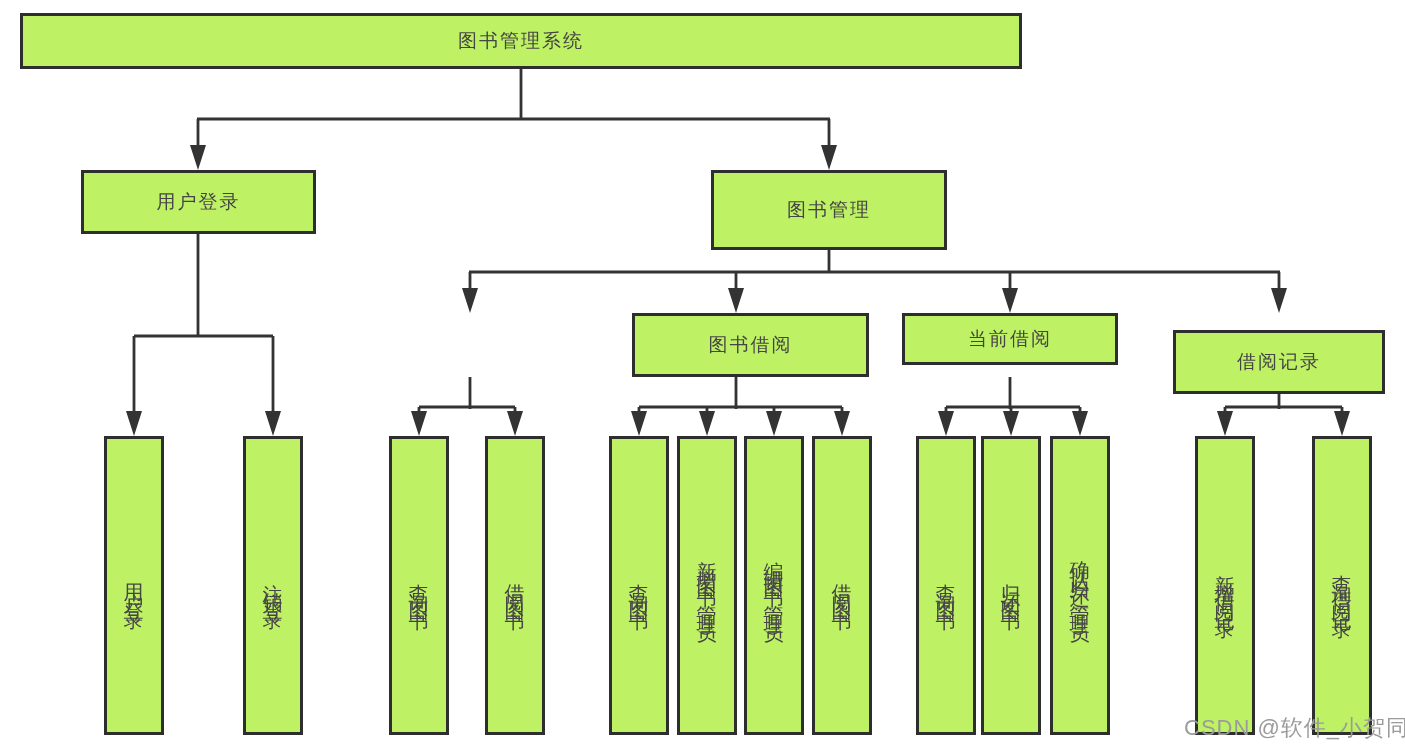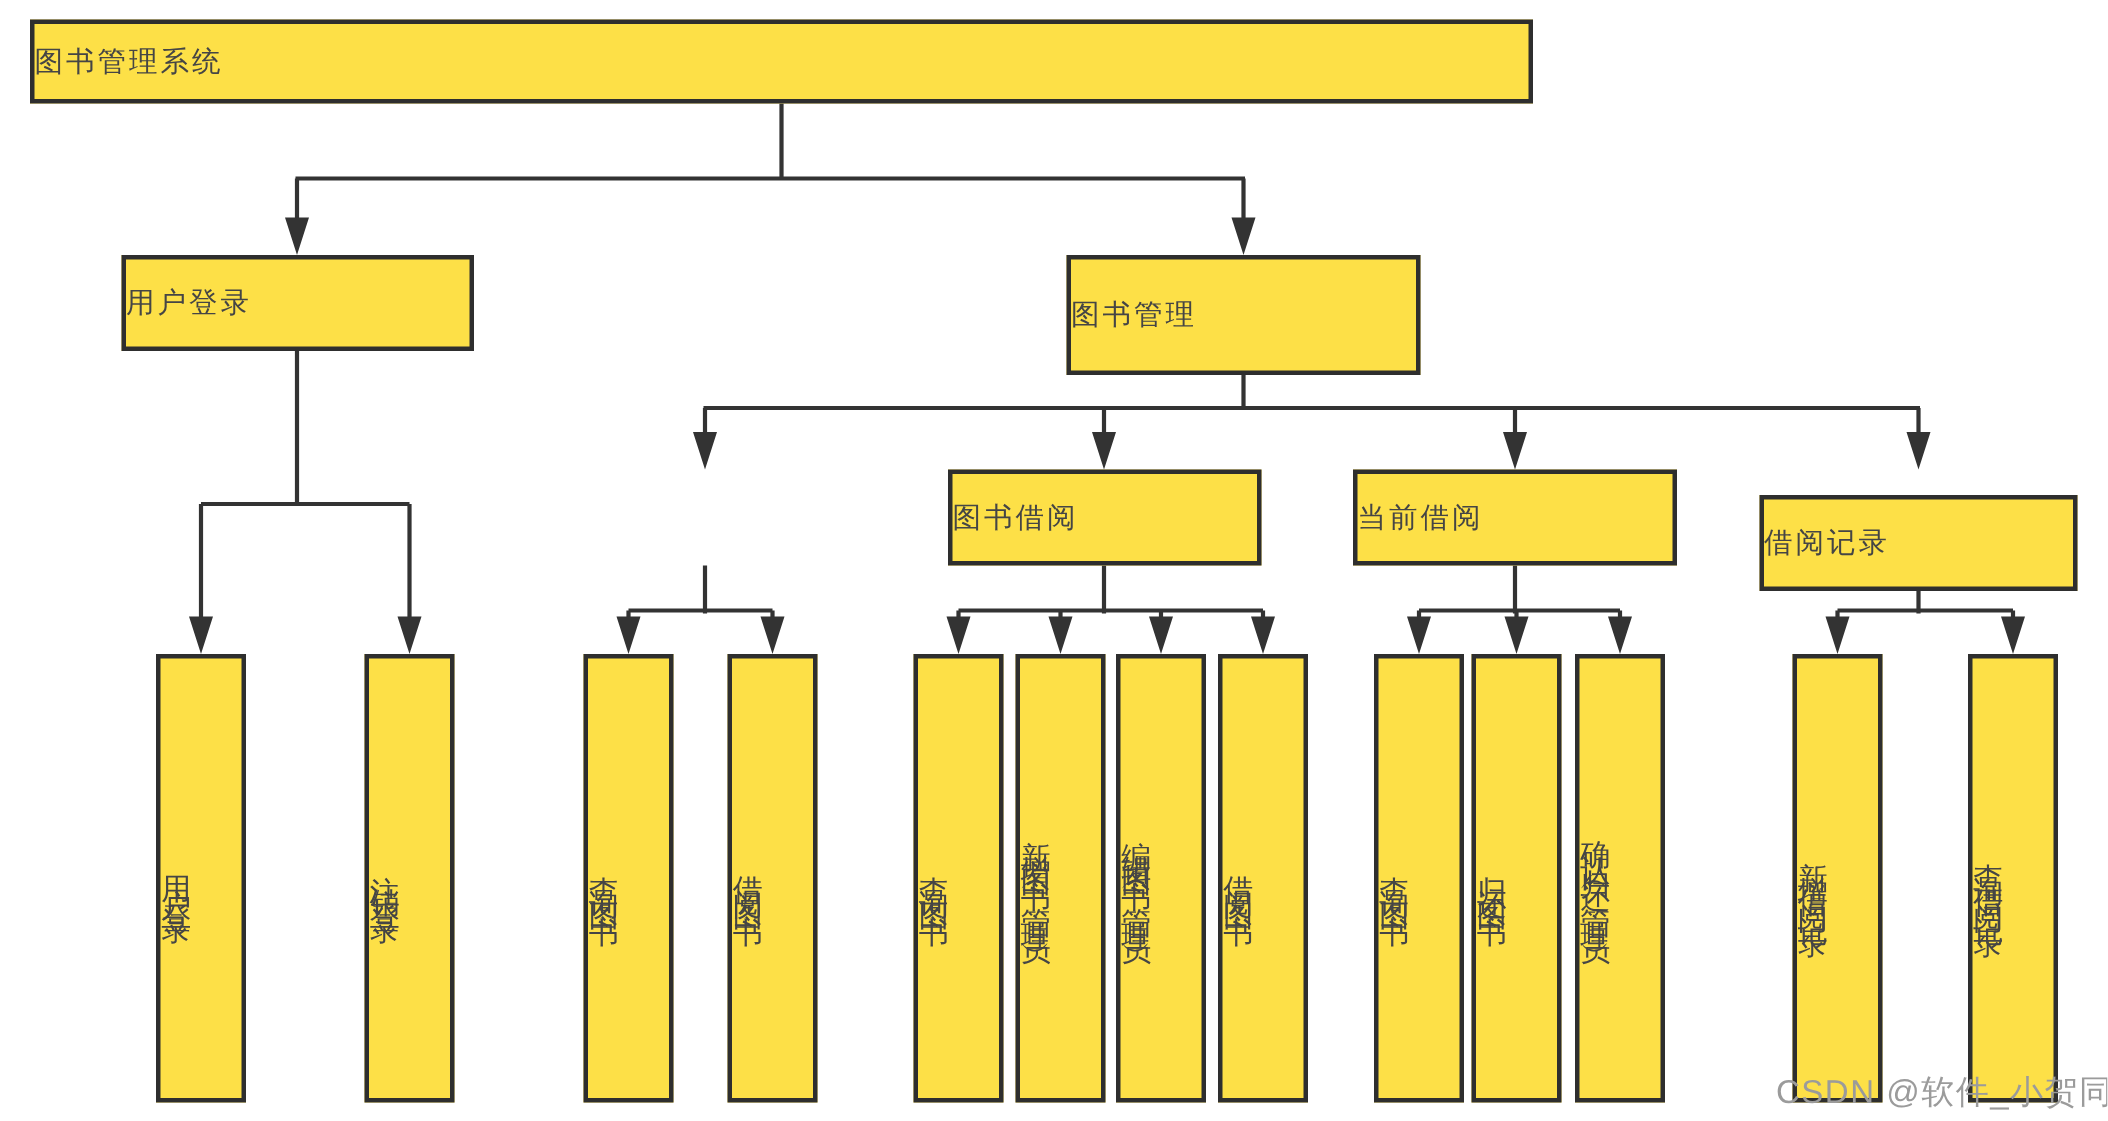--- a/index.html
+++ b/index.html
@@ -18,24 +18,25 @@
   #connectors {
     position: absolute;
     left: 0; top: 0;
     width: 1405px;
     height: 747px;
     z-index: 1;
   }
   .box {
     position: absolute;
     box-sizing: border-box;
-    background: #fde047;
+    background: #bef264;
     border: 3px solid #2e2e2e;
     display: flex;
     align-items: center;
+    justify-content: center;
     color: #454545;
     z-index: 2;
   }
   .hlabel {
     font-size: 19px;
     letter-spacing: 2px;
     white-space: nowrap;
   }
   .leaf .vtext {
     writing-mode: vertical-rl;
@@ -87,24 +88,24 @@
     <span class="hlabel">图书管理系统</span>
   </div>
 
   <div class="box" style="left:81px; top:170px; width:235px; height:64px;">
     <span class="hlabel">用户登录</span>
   </div>
   <div class="box" style="left:711px; top:170px; width:236px; height:80px;">
     <span class="hlabel">图书管理</span>
   </div>
 
-  <div class="box" style="left:632px; top:313px; width:209px; height:64px;">
+  <div class="box" style="left:632px; top:313px; width:237px; height:64px;">
     <span class="hlabel">图书借阅</span>
   </div>
-  <div class="box" style="left:902px; top:313px; width:216px; height:64px;">
+  <div class="box" style="left:902px; top:313px; width:216px; height:52px;">
     <span class="hlabel">当前借阅</span>
   </div>
   <div class="box" style="left:1173px; top:313px; width:212px; height:64px;margin-top:17px;">
     <span class="hlabel">借阅记录</span>
   </div>
 
   <div class="box leaf" style="left:104px; top:436px; width:60px; height:299px;">
     <span class="vtext">用户登录</span>
   </div>
   <div class="box leaf" style="left:243px; top:436px; width:60px; height:299px;">

